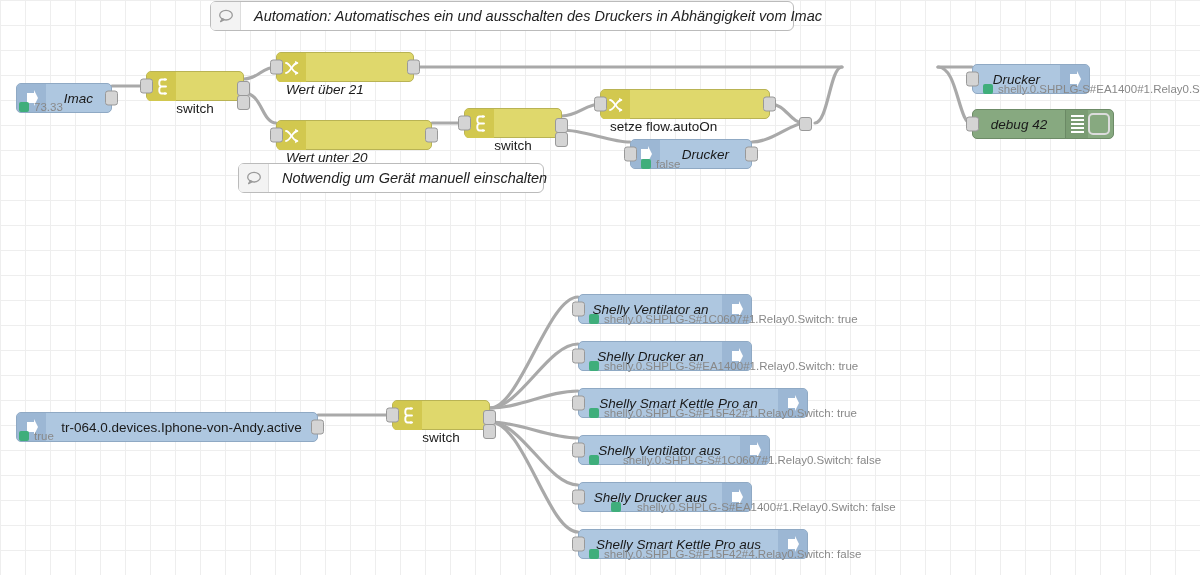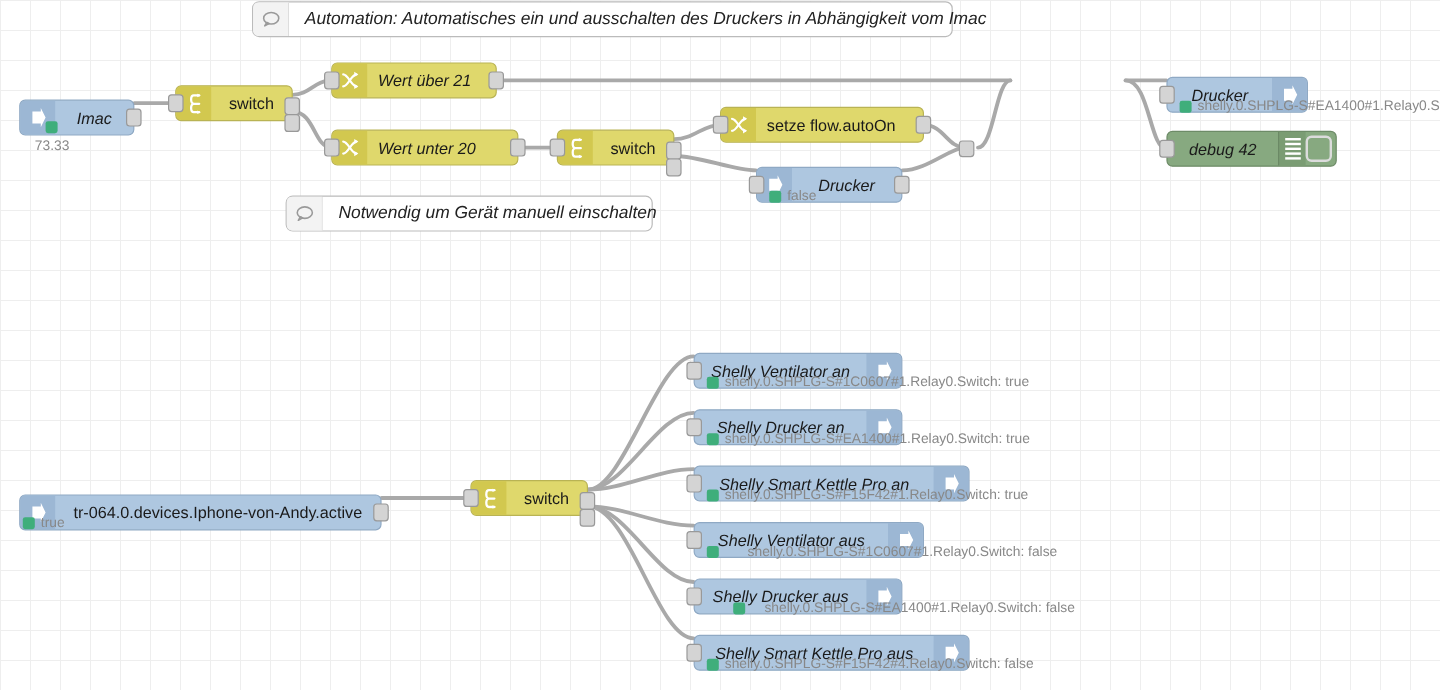--- a/index.html
+++ b/index.html
@@ -82,21 +82,21 @@
     background: rgba(0,0,0,0.05);
   }
   .icon-box.right {
     border-radius: 0 4px 4px 0;
     border-radius: 0 4px 4px 0;
   }
 
   
   .n-blue  { background: #aec7e0; border-color: #8fa9c4; margin-top: 12px; }
   .n-blue .icon-box { background: #9cb7d4; }
-  .n-yellow{ background: #dfd86c; border-color: #b9b354; }
+  .n-yellow{ background: #dfd86c; border-color: #b9b354; flex-direction: column; }
   .n-yellow .icon-box { background: #d2c84f; }
   .n-green { background: #87a980; border-color: #6d8b67; }
 
   
   .n-comment {
     background: #ffffff;
     border: 1px solid #bbb;
     border-radius: 6px;
   }
   .n-comment .icon-box {
@@ -249,21 +249,21 @@
 
   <div class="node n-blue" style="left:16px; top:71px; width:96px;">
     <div class="icon-box">
       <svg class="ico" width="14" height="16" viewBox="0 0 14 16" aria-hidden="true">
         <path d="M2,3 L2,13 L9,13 L9,16 L13,8 L9,0 L9,3 Z" fill="#ffffff"></path>
       </svg>
     </div>
     <div class="label italic center">Imac</div>
     <div class="port out"></div>
   </div>
-  <div class="status" style="left:29px; top:101px;flex-direction:column;">
+  <div class="status" style="left:19px; top:101px;">
     <span class="dot"></span>
     <span>73.33</span>
   </div>
 
   <div class="node n-yellow" style="left:146px; top:71px; width:98px;">
     <div class="icon-box">
       <svg class="ico" width="15" height="17" viewBox="0 0 15 17" aria-hidden="true">
         <path d="M12,1.5 L7.5,1.5 C4.5,1.5 4.5,8.5 7.5,8.5 L12,8.5 M12,15.5 L7.5,15.5 C4.5,15.5 4.5,8.5 7.5,8.5" fill="none" stroke="#ffffff" stroke-width="1.9" stroke-linecap="round"></path>
         <path d="M10.4,0 L13.2,1.5 L10.4,3 Z" fill="#ffffff"></path>
         <path d="M10.4,14 L13.2,15.5 L10.4,17 Z" fill="#ffffff"></path>
@@ -282,21 +282,21 @@
         <path d="M2,13 C6,13 9,3 13,3" fill="none" stroke="#ffffff" stroke-width="1.8" stroke-linecap="round"></path>
         <path d="M11.2,0.8 L14.6,3 L11.2,5.2 Z" fill="#ffffff"></path>
         <path d="M11.2,10.8 L14.6,13 L11.2,15.2 Z" fill="#ffffff"></path>
       </svg>
     </div>
     <div class="label italic left">Wert über 21</div>
     <div class="port in"></div>
     <div class="port out"></div>
   </div>
 
-  <div class="node n-yellow" style="left:276px; top:108px; width:156px;">
+  <div class="node n-yellow" style="left:276px; top:120px; width:156px;">
     <div class="icon-box">
       <svg class="ico" width="16" height="16" viewBox="0 0 16 16" aria-hidden="true">
         <path d="M2,3 C6,3 9,13 13,13" fill="none" stroke="#ffffff" stroke-width="1.8" stroke-linecap="round"></path>
         <path d="M2,13 C6,13 9,3 13,3" fill="none" stroke="#ffffff" stroke-width="1.8" stroke-linecap="round"></path>
         <path d="M11.2,0.8 L14.6,3 L11.2,5.2 Z" fill="#ffffff"></path>
         <path d="M11.2,10.8 L14.6,13 L11.2,15.2 Z" fill="#ffffff"></path>
       </svg>
     </div>
     <div class="label italic left">Wert unter 20</div>
     <div class="port in"></div>

